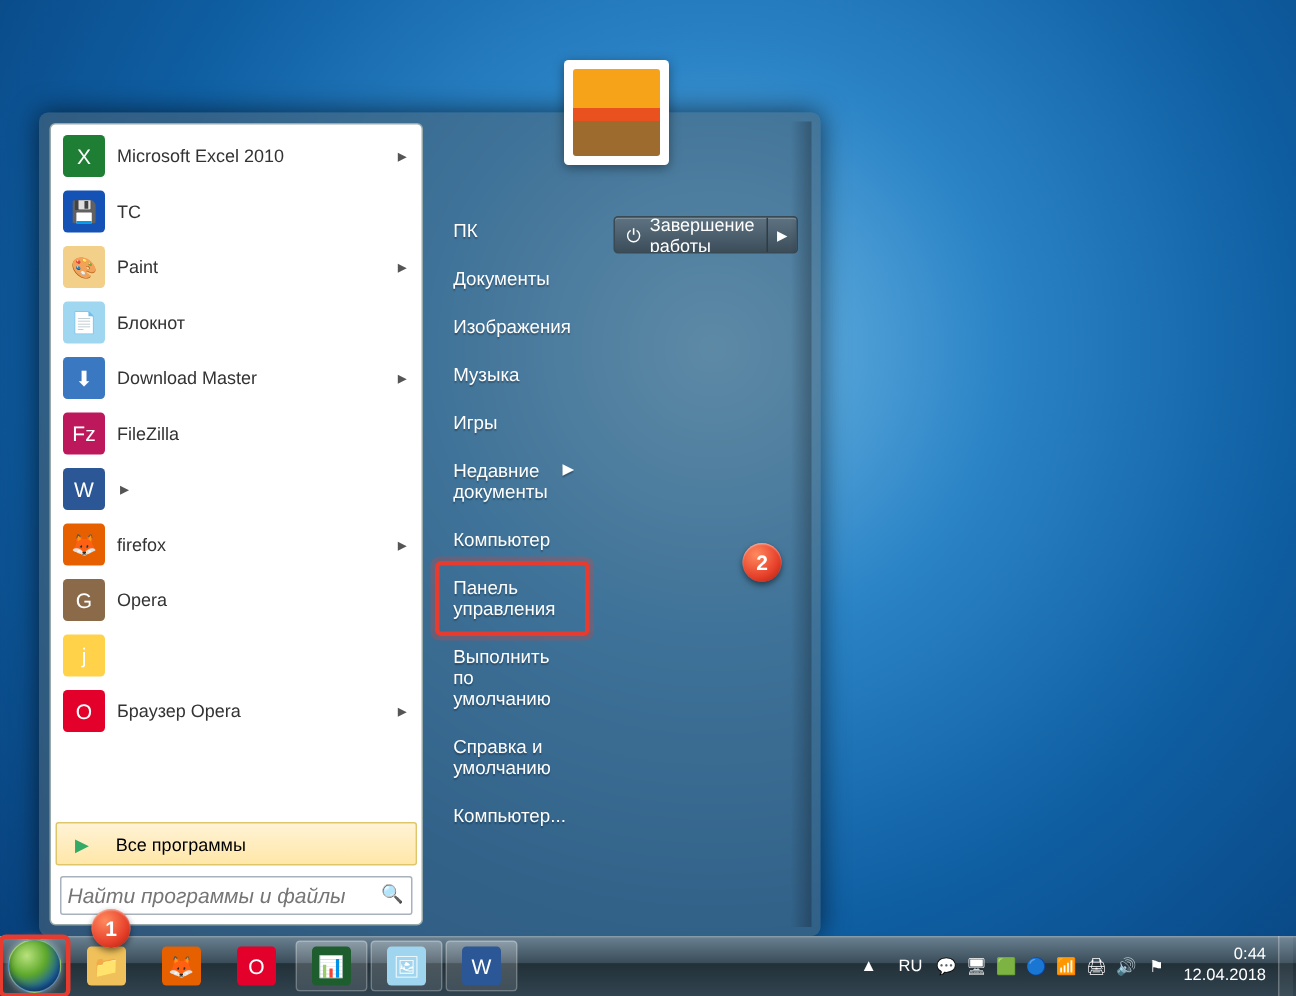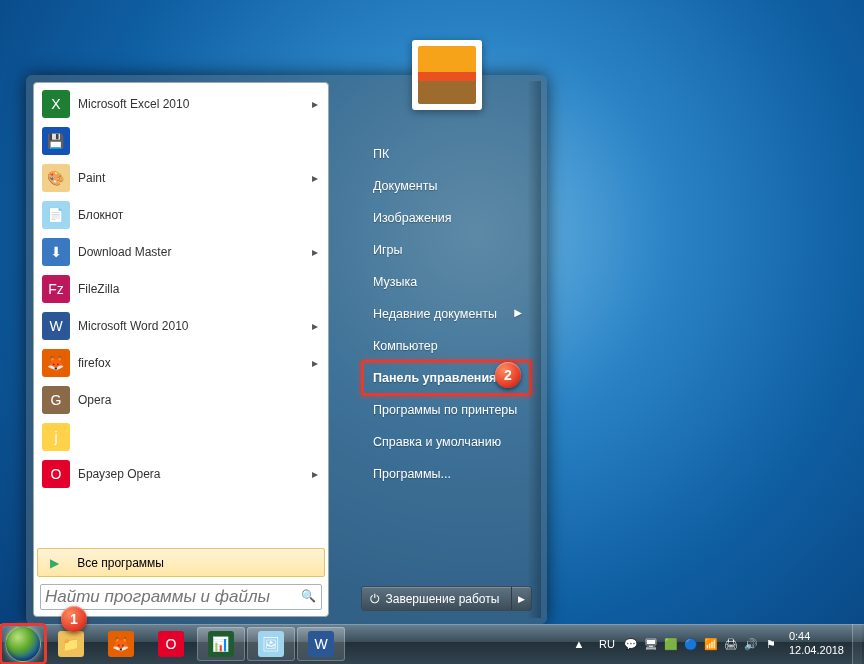--- a/index.html
+++ b/index.html
@@ -8,63 +8,64 @@
 .startmenu { position:absolute; left:26px; bottom:40px; width:521px; height:549px; display:flex; border-radius:6px; background:rgba(80,100,115,0.55); padding:7px; box-shadow:0 0 18px rgba(0,0,0,0.6); backdrop-filter:blur(2px); }
 .left-pane { width:296px; background:#fff; border:1px solid #9aa; border-radius:4px; display:flex; flex-direction:column; padding:2px; }
 .programs { flex:1; overflow:hidden; }
 .prog { display:flex; align-items:center; height:37px; padding:0 6px; position:relative; cursor:pointer; }
 .picon { width:28px; height:28px; margin-right:8px; border-radius:3px; display:flex; align-items:center; justify-content:center; font-size:14px; color:#fff; flex:none; }
 .plabel { flex:1; color:#333; }
 .parrow { width:10px; text-align:center; color:#555; }
 .allprogs { height:29px; background:linear-gradient(#fff3d6,#ffe7a8); border:1px solid #e0c66a; margin:2px 1px; display:flex; align-items:center; padding:0 6px; border-radius:2px; cursor:pointer; }
 .allprogs .tri { margin:0 18px 0 6px; color:#3a6; }
 .searchbox { height:26px; margin:5px 4px 4px; border:1px solid #a8b2bd; border-radius:2px; display:flex; align-items:center; padding:0 4px; background:#fff; }
-.searchbox input { border:0; outline:0; flex:1; font-style:italic; color:#701a75; font-size:17px; background:transparent; }
+.searchbox input { border:0; outline:0; flex:1; font-style:italic; color:#701a75; font-size:14px; background:transparent; }
 .searchbox .sicon { width:16px; height:16px; color:#6a8; }
-.right-pane { flex:1; padding:56px 0 0 0; position:relative; display:flex; flex-direction:column;margin-left:24px; }
+.right-pane { flex:1; padding:56px 0 0 0; position:relative; display:flex; flex-direction:row; }
 .avatar { position:absolute; top:-42px; left:50%; transform:translateX(-50%); width:70px; height:70px; background:#fff; border:1px solid rgba(255,255,255,0.6); border-radius:3px; padding:5px; box-shadow:0 2px 8px rgba(0,0,0,0.4); }
 .avatar-inner { width:100%; height:100%; background:linear-gradient(#f6a31a 0%,#f6a31a 45%, #e9521e 45%, #e9521e 60%, #9d6b2d 60%); border-radius:2px; }
 .rlinks { flex:1; padding:0 10px; }
 .rlink { display:block; color:#fff; padding:9px 10px; font-size:12.5px; cursor:pointer; position:relative; text-shadow:0 1px 1px rgba(0,0,0,0.3); border-radius:2px; }
 .rlink .ra { position:absolute; right:8px; top:9px; color:#fff; font-size:10px; }
-.rlink.highlighted { outline:3px solid #e63b2e; outline-offset:-1px; box-shadow:0 0 0 5px rgba(230,60,46,0.25);font-weight:bold; }
+.rlink.highlighted { outline:3px solid #e63b2e; outline-offset:-1px; box-shadow:0 0 0 5px rgba(230,60,46,0.25); }
 .shutdown-area { padding:6px 8px 6px 8px; }
 .shutdown { display:flex; height:25px; border:1px solid #3a4a55; border-radius:3px; overflow:hidden; background:linear-gradient(#5e7383,#3c4d59); box-shadow:inset 0 1px 0 rgba(255,255,255,0.2); cursor:pointer; }
 .shutdown .sb-main { flex:1; display:flex; align-items:center; padding:0 8px; color:#fff; font-size:12px; gap:6px; }
 .shutdown .sb-arrow { width:20px; display:flex; align-items:center; justify-content:center; border-left:1px solid #2f3c45; color:#fff; font-size:9px; }
 .taskbar { position:absolute; left:0; right:0; bottom:0; height:40px; background:linear-gradient(#6a8293, #3a4c58 45%, #223038 46%, #324450); display:flex; align-items:center; box-shadow:inset 0 1px 0 rgba(255,255,255,0.2); }
 .start-orb { width:46px; height:40px; display:flex; align-items:center; justify-content:center; position:relative; cursor:pointer; }
 .orb { width:36px; height:36px; border-radius:50%; background:radial-gradient(circle at 35% 30%, #b9e27d, #5da82c 40%, #1c5f9e 70%, #0b3a66); box-shadow:0 0 6px rgba(255,255,255,0.5), inset 0 -2px 4px rgba(0,0,0,0.4); border:1px solid rgba(255,255,255,0.3); }
 .start-orb.highlighted { outline:3px solid #e63b2e; outline-offset:-2px; border-radius:4px; }
 .tbitem { width:48px; height:34px; margin:0 1px; border-radius:3px; display:flex; align-items:center; justify-content:center; cursor:pointer; }
 .tbitem.active { background:linear-gradient(rgba(255,255,255,0.28),rgba(255,255,255,0.08)); box-shadow:inset 0 0 0 1px rgba(255,255,255,0.25); }
 .tbicon { width:26px; height:26px; border-radius:3px; display:flex; align-items:center; justify-content:center; color:#fff; font-size:14px; }
 .tray { margin-left:auto; display:flex; align-items:center; padding:0 2px; color:#fff; font-size:11px; }
 .tray .ti { width:18px; height:18px; margin:0 1px; display:flex; align-items:center; justify-content:center; cursor:pointer; }
 .tray .lang { margin:0 6px 0 10px; font-size:11px; }
-.clock { text-align:left; line-height:1.25; margin:0 8px; font-size:11px; }
+.clock { text-align:right; line-height:1.25; margin:0 8px; font-size:11px; }
 .showdesk { width:10px; height:40px; border-left:1px solid rgba(255,255,255,0.25); background:rgba(255,255,255,0.06); cursor:pointer; }
 .callout { position:absolute; width:26px; height:26px; border-radius:50%; background:radial-gradient(circle at 35% 30%, #ff8a5e, #e6402a 60%, #a51d0e); color:#fff; font-weight:bold; font-size:14px; display:flex; align-items:center; justify-content:center; box-shadow:0 2px 4px rgba(0,0,0,0.5), inset 0 1px 1px rgba(255,255,255,0.4); z-index:50; }
 .shadow-right { position:absolute; right:6px; top:6px; bottom:6px; width:14px; background:linear-gradient(to left, rgba(0,0,0,0.25), transparent); pointer-events:none; }
 </style>
 </head>
 <body>
 
 <div class="desktop"></div>
 
 <div class="startmenu">
   <div class="left-pane">
     <div class="programs" id="programs">
         <div class="prog">
           <div class="picon" style="background:#1e7e34">X</div>
   <div class="plabel">Microsoft Excel 2010</div>
   <div class="parrow">▸</div>
         </div>
         <div class="prog">
           <div class="picon" style="background:#1552b5">💾</div>
+  <div class="plabel">TC</div>
   <div class="parrow"></div>
         </div>
         <div class="prog">
           <div class="picon" style="background:#f2d08a">🎨</div>
   <div class="plabel">Paint</div>
   <div class="parrow">▸</div>
         </div>
         <div class="prog">
           <div class="picon" style="background:#9fd6f0">📄</div>
   <div class="plabel">Блокнот</div>
@@ -75,21 +76,20 @@
   <div class="plabel">Download Master</div>
   <div class="parrow">▸</div>
         </div>
         <div class="prog">
           <div class="picon" style="background:#be185d">Fz</div>
   <div class="plabel">FileZilla</div>
   <div class="parrow"></div>
         </div>
         <div class="prog">
           <div class="picon" style="background:#2b5797">W</div>
-  <div class="plabel">Microsoft Word 2010</div>
   <div class="parrow">▸</div>
         </div>
         <div class="prog">
           <div class="picon" style="background:#e66000">🦊</div>
   <div class="plabel">firefox</div>
   <div class="parrow">▸</div>
         </div>
         <div class="prog">
           <div class="picon" style="background:#8a6a48">G</div>
   <div class="plabel">Opera</div>
@@ -115,28 +115,28 @@
     </div>
   </div>
   <div class="right-pane">
     <div class="avatar">
         <div class="avatar-inner"></div>
       </div>
     <div class="rlinks" id="rlinks">
         <div class="rlink"><span>ПК</span></div>
         <div class="rlink"><span>Документы</span></div>
         <div class="rlink"><span>Изображения</span></div>
+        <div class="rlink"><span>Музыка</span></div>
         <div class="rlink"><span>Игры</span></div>
-        <div class="rlink"><span>Музыка</span></div>
         <div class="rlink"><span>Недавние документы</span><span class="ra">▶</span></div>
         <div class="rlink"><span>Компьютер</span></div>
         <div class="rlink highlighted"><span>Панель управления</span></div>
-        <div class="rlink"><span>Программы по принтеры</span></div>
+        <div class="rlink"><span>Выполнить по умолчанию</span></div>
         <div class="rlink"><span>Справка и умолчанию</span></div>
-        <div class="rlink"><span>Программы...</span></div>
+        <div class="rlink"><span>Компьютер...</span></div>
       </div>
     <div class="shutdown-area">
       <div class="shutdown">
         <div class="sb-main">
           <span>⏻</span>
           <span>Завершение работы</span>
         </div>
         <div class="sb-arrow">▶</div>
       </div>
     </div>

